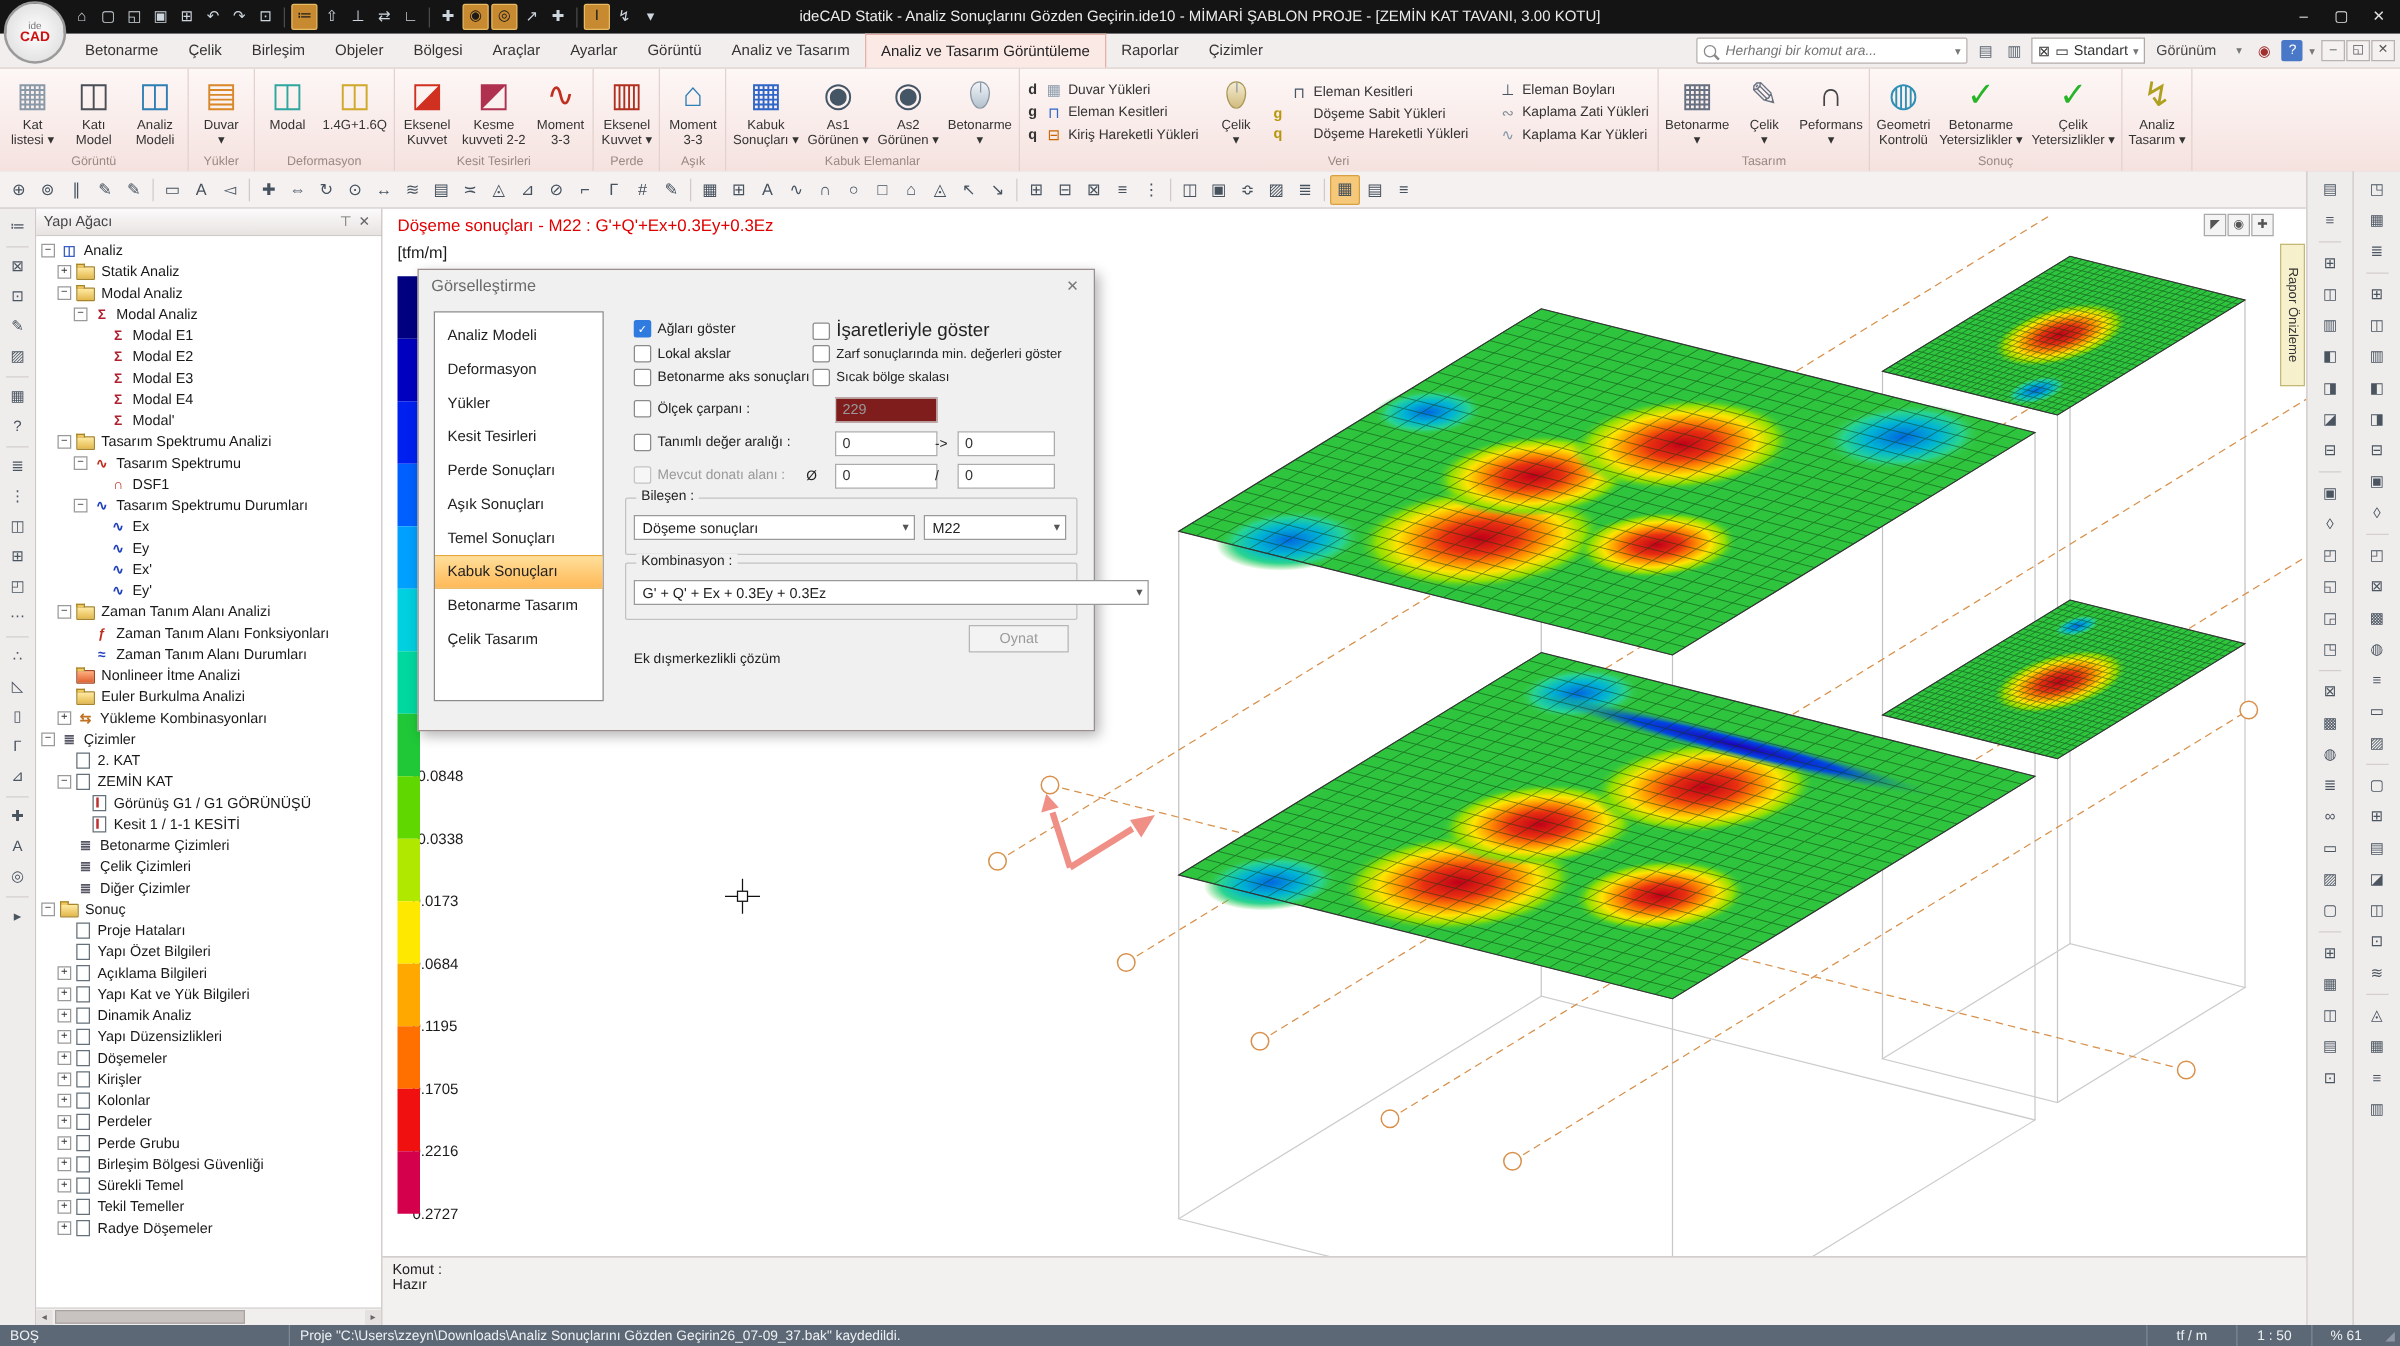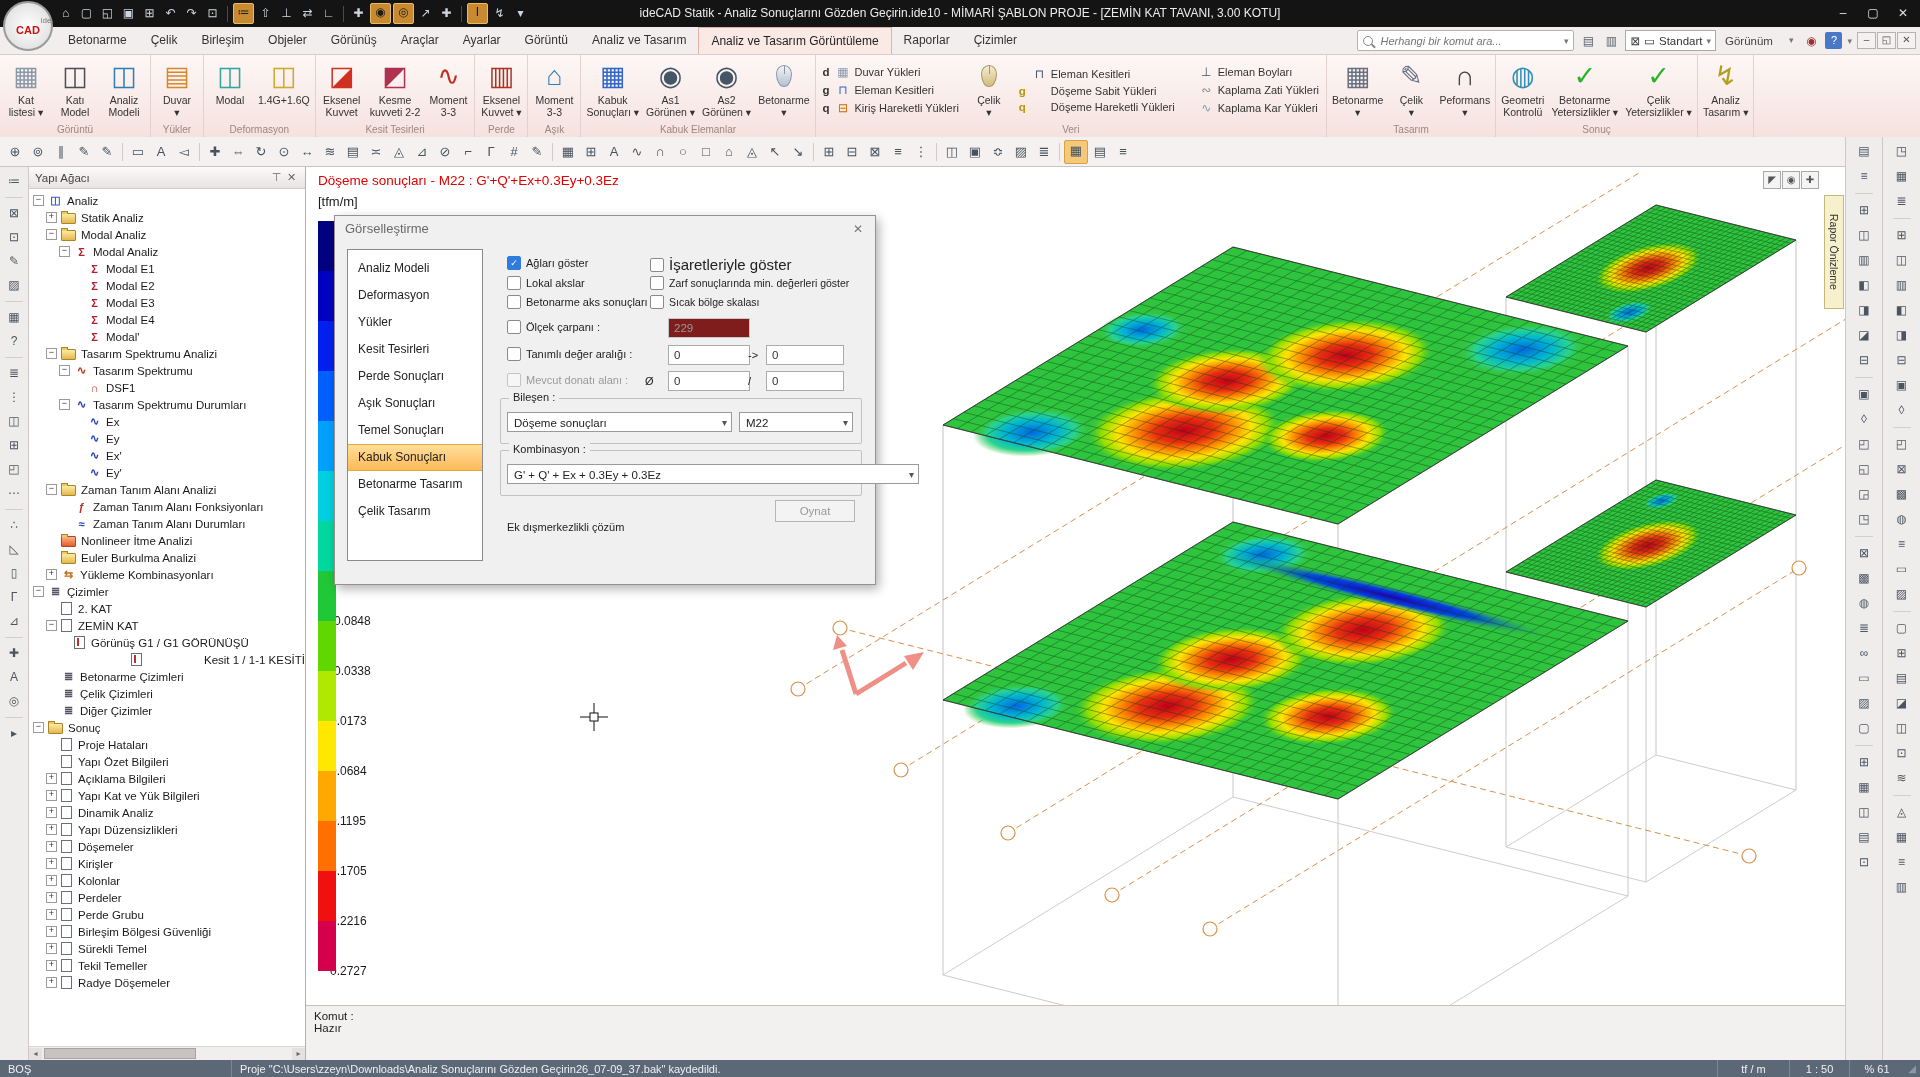--- a/index.html
+++ b/index.html
@@ -4,21 +4,21 @@
 <style>
   html,body{margin:0;padding:0;}
   body{width:1920px;height:1077px;overflow:hidden;position:relative;
        font-family:"Liberation Sans",sans-serif;font-size:12px;background:#e8e6e5;}
   .abs{position:absolute;}
   
   .titlebar{left:0;top:0;width:1920px;height:27px;background:#141414;color:#e6e6e6;}
   .titletext{left:0;top:0;width:100%;text-align:center;line-height:27px;font-size:12px;color:#ececec;}
   .logo{left:3px;top:1px;width:46px;height:46px;border-radius:50%;background:radial-gradient(#ffffff,#d8d8d8);
         border:2px solid #9a9a9a;z-index:60;display:flex;flex-direction:column;align-items:center;justify-content:center;}
-  .logo .l1{font-size:8px;color:#777;line-height:8px;padding-left:36px;}
+  .logo .l1{font-size:8px;color:#777;line-height:8px;}
   .logo .l2{font-size:11px;color:#cc1111;font-weight:bold;line-height:11px;}
   .winbtns{right:2px;top:0;display:flex;z-index:70;}
   .winbtn{width:30px;height:26px;text-align:center;line-height:26px;color:#e0e0e0;font-size:12px;}
   .qat{left:56px;top:3px;display:flex;gap:2px;z-index:65;align-items:center;}
   .qi{width:19px;height:19px;border-radius:2px;color:#cdd5dd;text-align:center;line-height:19px;font-size:12px;}
   .qi.p{background:#c88a30;border:1px solid #e8bb66;color:#1a1a1a;line-height:17px;}
   .vsep{width:1px;height:16px;background:#4a4a4a;margin:0 3px;}
   
   .tabrow{left:0;top:27px;width:1920px;height:28px;background:#f2eeed;border-b:1px;border-bottom:1px solid #d8ccc8;
           display:flex;align-items:stretch;padding-left:56px;box-sizing:border-box;}
@@ -179,21 +179,21 @@
     <span class="winbtn">▢</span>
     <span class="winbtn">✕</span>
   </div>
 
 <div class="abs tabrow">
   <div id="tabs" style="display:flex">
       <div class="tab">Betonarme</div>
       <div class="tab">Çelik</div>
       <div class="tab">Birleşim</div>
       <div class="tab">Objeler</div>
-      <div class="tab">Görünüş</div>
+      <div class="tab">Bölgesi</div>
       <div class="tab">Araçlar</div>
       <div class="tab">Ayarlar</div>
       <div class="tab">Görüntü</div>
       <div class="tab">Analiz ve Tasarım</div>
       <div class="tab active">Analiz ve Tasarım Görüntüleme</div>
       <div class="tab">Raporlar</div>
       <div class="tab">Çizimler</div>
     </div>
   <div class="trright">
     <div class="searchbox">
@@ -673,21 +673,21 @@
       <div class="trow" style="padding-left: 15px;">
         <span class="exp">−</span>
         <span class="icd"></span>
         <span>ZEMİN KAT</span>
       </div>
       <div class="trow" style="padding-left: 28px;">
         <span class="noexp"></span>
         <span class="icd s"></span>
         <span>Görünüş G1 / G1 GÖRÜNÜŞÜ</span>
       </div>
-      <div class="trow" style="padding-left: 28px; justify-content: space-between;">
+      <div class="trow" style="padding-left: 28px;">
         <span class="noexp"></span>
         <span class="icd s"></span>
         <span>Kesit 1 / 1-1 KESİTİ</span>
       </div>
       <div class="trow" style="padding-left: 15px;">
         <span class="noexp"></span>
         <span class="ti" style="color: rgb(85, 85, 102);">≣</span>
         <span>Betonarme Çizimleri</span>
       </div>
       <div class="trow" style="padding-left: 15px;">

